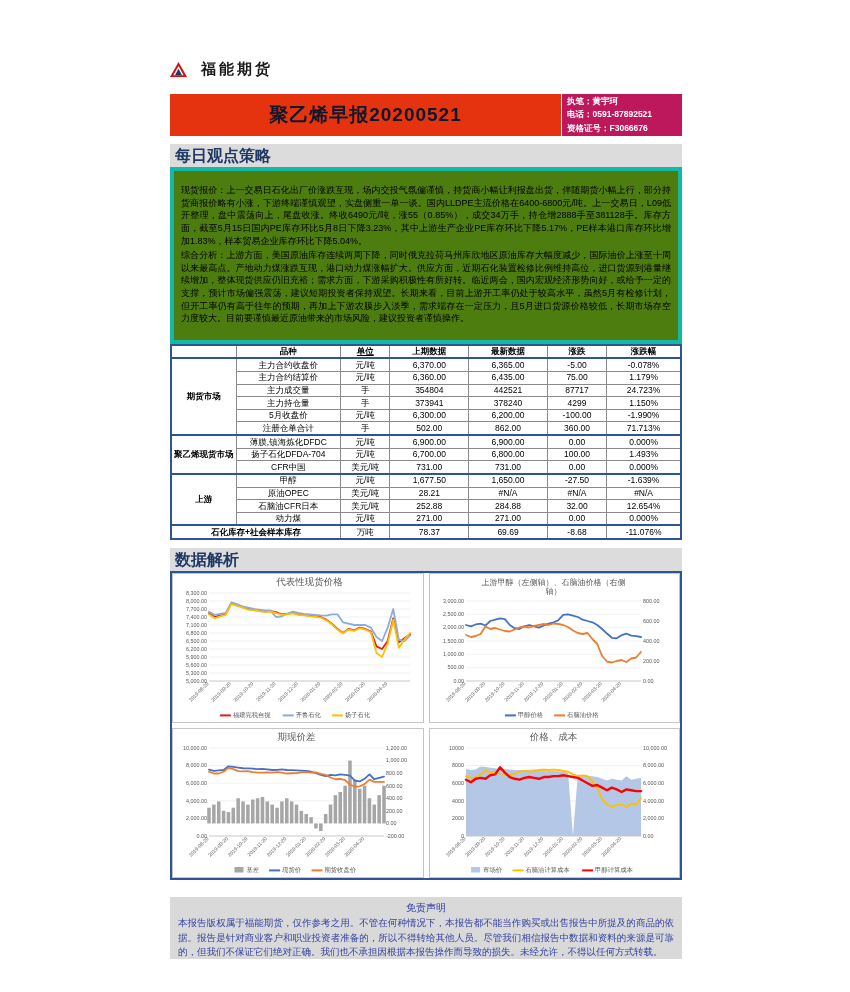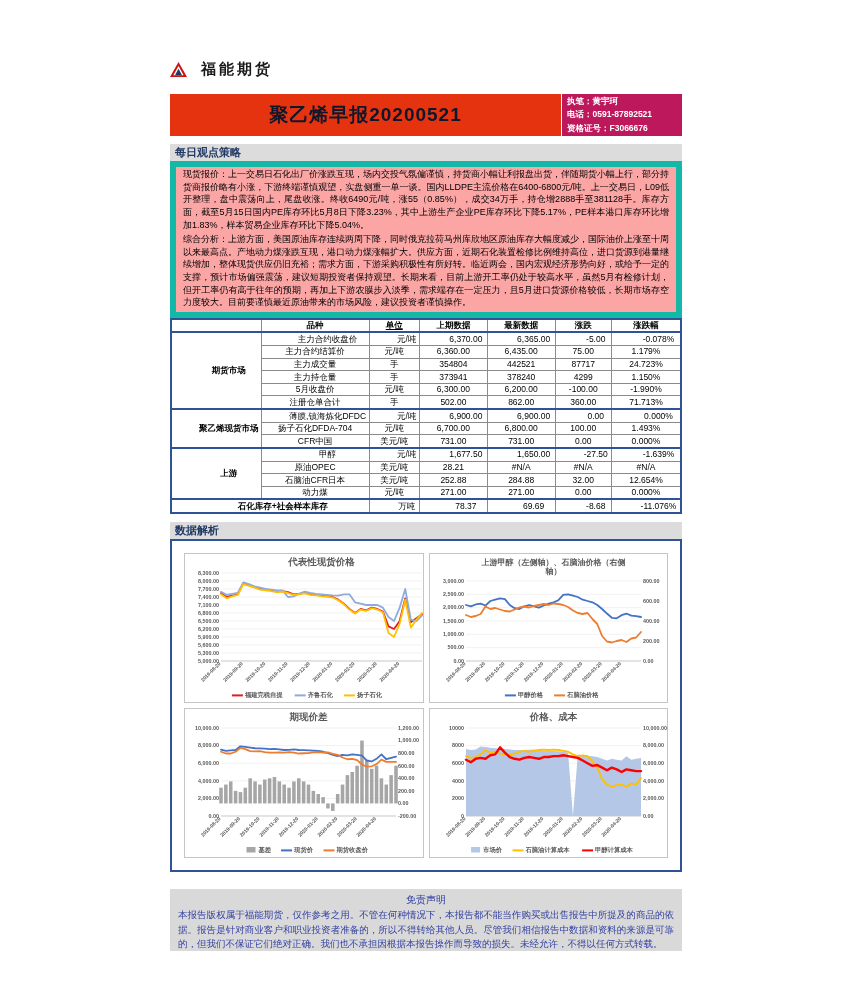--- a/index.html
+++ b/index.html
@@ -15,41 +15,41 @@
   .brand-name{font-size:15px;font-weight:bold;letter-spacing:3px;color:#1a1a1a;}
 
   
   .banner{display:flex;height:42px;}
   .banner-red{flex:1;background:#e5330f;display:flex;align-items:center;justify-content:center;}
   .banner-title{color:#0f172a;font-size:19px;font-weight:bold;letter-spacing:1px;}
   .banner-blue{width:120px;background:#be185d;color:#fff;font-size:8.5px;font-weight:bold;
     padding:3px 5px;box-sizing:border-box;display:flex;flex-direction:column;justify-content:center;line-height:1.55;margin-left:1px;}
 
   
-  .section-h{margin-top:8px;background:#dcdcdc;color:#1f3864;font-weight:bold;font-size:11px;
+  .section-h{margin-top:8px;background:#dcdcdc;color:#1f3864;font-weight:bold;font-size:16px;
     padding:2px 5px;line-height:1.2;}
 
   
-  .strategy-box{border:6px solid #14b8a6;background:#fca5a5;padding:1px 7px;font-size:9px;line-height:1.4;
+  .strategy-box{border:4px solid #14b8a6;background:#4d7c0f;padding:13px 7px;font-size:9px;line-height:1.4;
     text-align:justify;}
   .strategy-box p{margin:0 0 2px 0;}
 
   
   table.market{width:100%;border-collapse:collapse;font-size:8.5px;border:2px solid #2f5496;}
   table.market th,table.market td{border:1px solid #8a8a8a;padding:0.5px 2px;text-align:center;line-height:1.25;
     white-space:nowrap;overflow:hidden;}
   table.market th{font-weight:bold;}
   td.cell-name{text-align:left;max-width:108px;}
   td.group-cell{font-weight:bold;border-left:2px solid #2f5496;}
-  tr.group-start td{border-top:2px solid #2f5496;padding-left:27px;}
+  tr.group-start td{border-top:2px solid #2f5496;}
   td.footer-label{font-weight:bold;}
 
   
-  .charts{border:2px solid #2f5496;padding:12px;display:grid;grid-template-columns:1fr 1fr;
-    grid-gap:5px;background:#fff;margin-top:0;font-weight:bold;}
+  .charts{border:2px solid #2f5496;padding:0;display:grid;grid-template-columns:1fr 1fr;
+    grid-gap:5px;background:#fff;margin-top:0;}
   .chart{border:1px solid #c5c5c5;height:148px;overflow:hidden;background:#fff;}
   .chart svg{display:block;}
 
   
   .disclaimer{margin-top:17px;background:#d9d9d9;color:#3340a0;font-size:9.5px;line-height:1.5;
     padding:3px 8px 0 8px;text-align:justify;}
   .disclaimer-title{text-align:center;font-size:10px;margin-bottom:1px;}
 </style>
 </head>
 <body>

